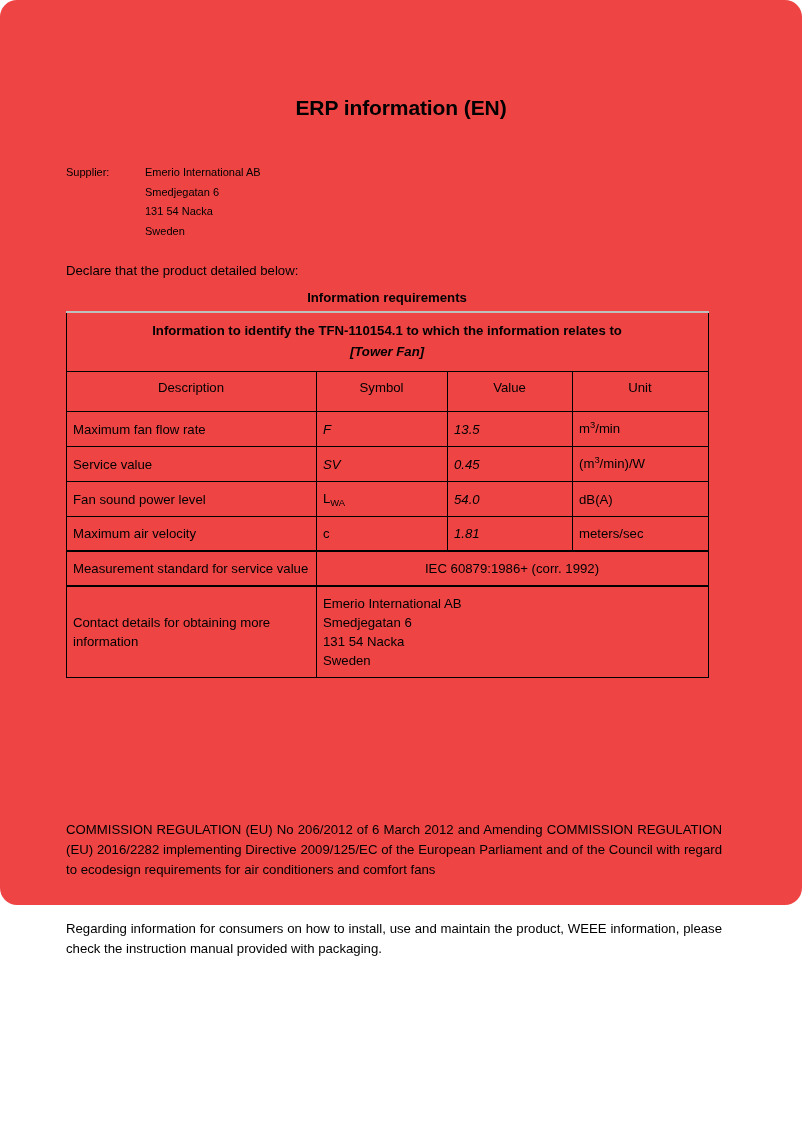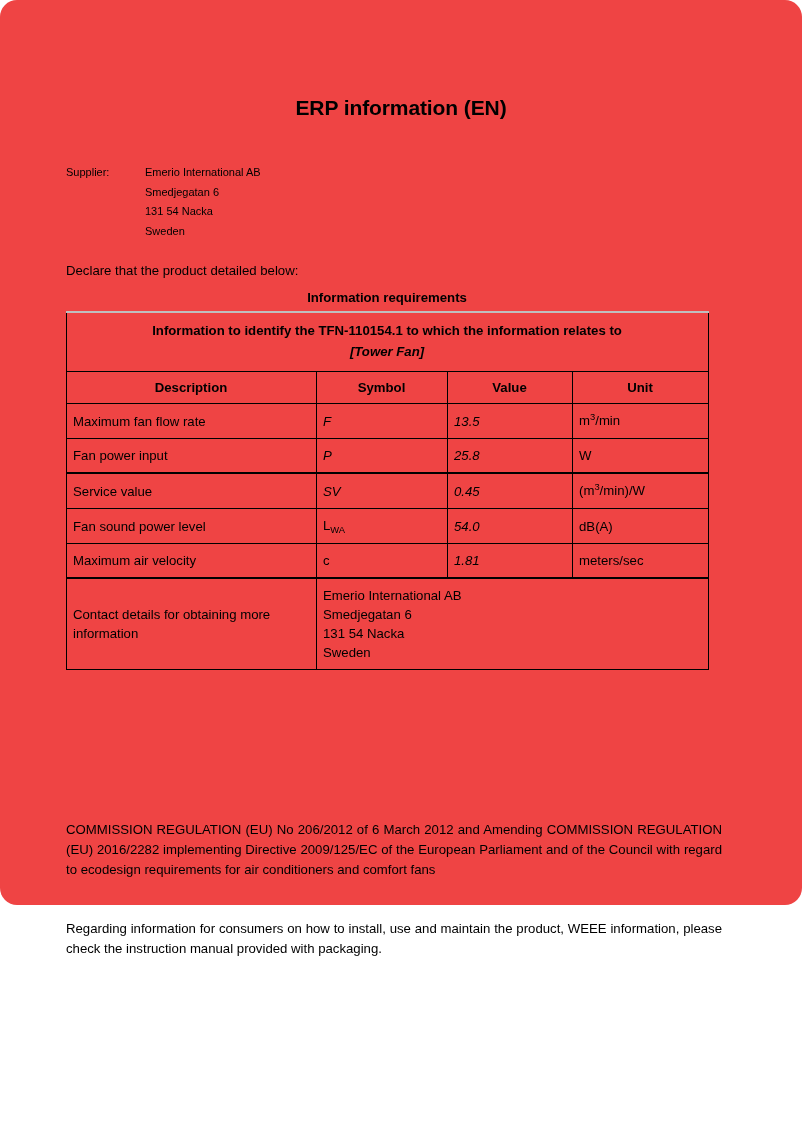--- a/index.html
+++ b/index.html
@@ -107,23 +107,23 @@
     padding-bottom: 9px;
     line-height: 21px;
   }
   .row-title .prod-name {
     font-style: italic;
     font-weight: bold;
     text-align: center;
   }
   .row-head td {
     text-align: center;
-    font-weight: bold;
+    font-weight: normal;
     padding-top: 6px;
-    padding-bottom: 6px;
+    padding-bottom: 14px;
   }
   .thick-bottom td { border-bottom: 2px solid #000000; }
 
   .cell-value { font-style: italic; }
   .cell-symbol { font-style: italic; }
   .cell-symbol-upright { font-style: normal; }
   .cell-symbol sub, .cell-symbol-upright sub {
     font-size: 9.4px;
     vertical-align: baseline;
     position: relative;
@@ -204,26 +204,20 @@
         <td>Unit</td>
       </tr>
 
       <tr>
         <td>Maximum fan flow rate</td>
         <td class="cell-symbol"><span>F</span></td>
         <td class="cell-value">13.5</td>
         <td class="cell-unit"><span>m</span><sup>3</sup><span>/min</span></td>
       </tr>
 
-      <tr class="thick-bottom">
-        <td>Fan power input</td>
-        <td class="cell-symbol"><span>P</span></td>
-        <td class="cell-value">25.8</td>
-        <td class="cell-unit"><span>W</span></td>
-      </tr>
 
       <tr>
         <td>Service value</td>
         <td class="cell-symbol"><span>SV</span></td>
         <td class="cell-value">0.45</td>
         <td class="cell-unit"><span>(m</span><sup>3</sup><span>/min)/W</span></td>
       </tr>
 
 
       <tr>
@@ -233,20 +227,24 @@
         <td class="cell-unit"><span>dB(A)</span></td>
       </tr>
 
       <tr class="thick-bottom">
         <td>Maximum air velocity</td>
         <td class="cell-symbol-upright"><span>c</span></td>
         <td class="cell-value">1.81</td>
         <td class="cell-unit"><span>meters/sec</span></td>
       </tr>
 
+      <tr class="thick-bottom">
+        <td class="desc-top">Measurement standard for service value</td>
+        <td class="merged-center" colspan="3">IEC 60879:1986+ (corr. 1992)</td>
+      </tr>
 
       <tr>
         <td class="desc-top">Contact details for obtaining more information</td>
         <td class="contact-cell" colspan="3">
           <div>Emerio International AB</div>
           <div>Smedjegatan 6</div>
           <div>131 54 Nacka</div>
           <div>Sweden</div>
         </td>
       </tr>

